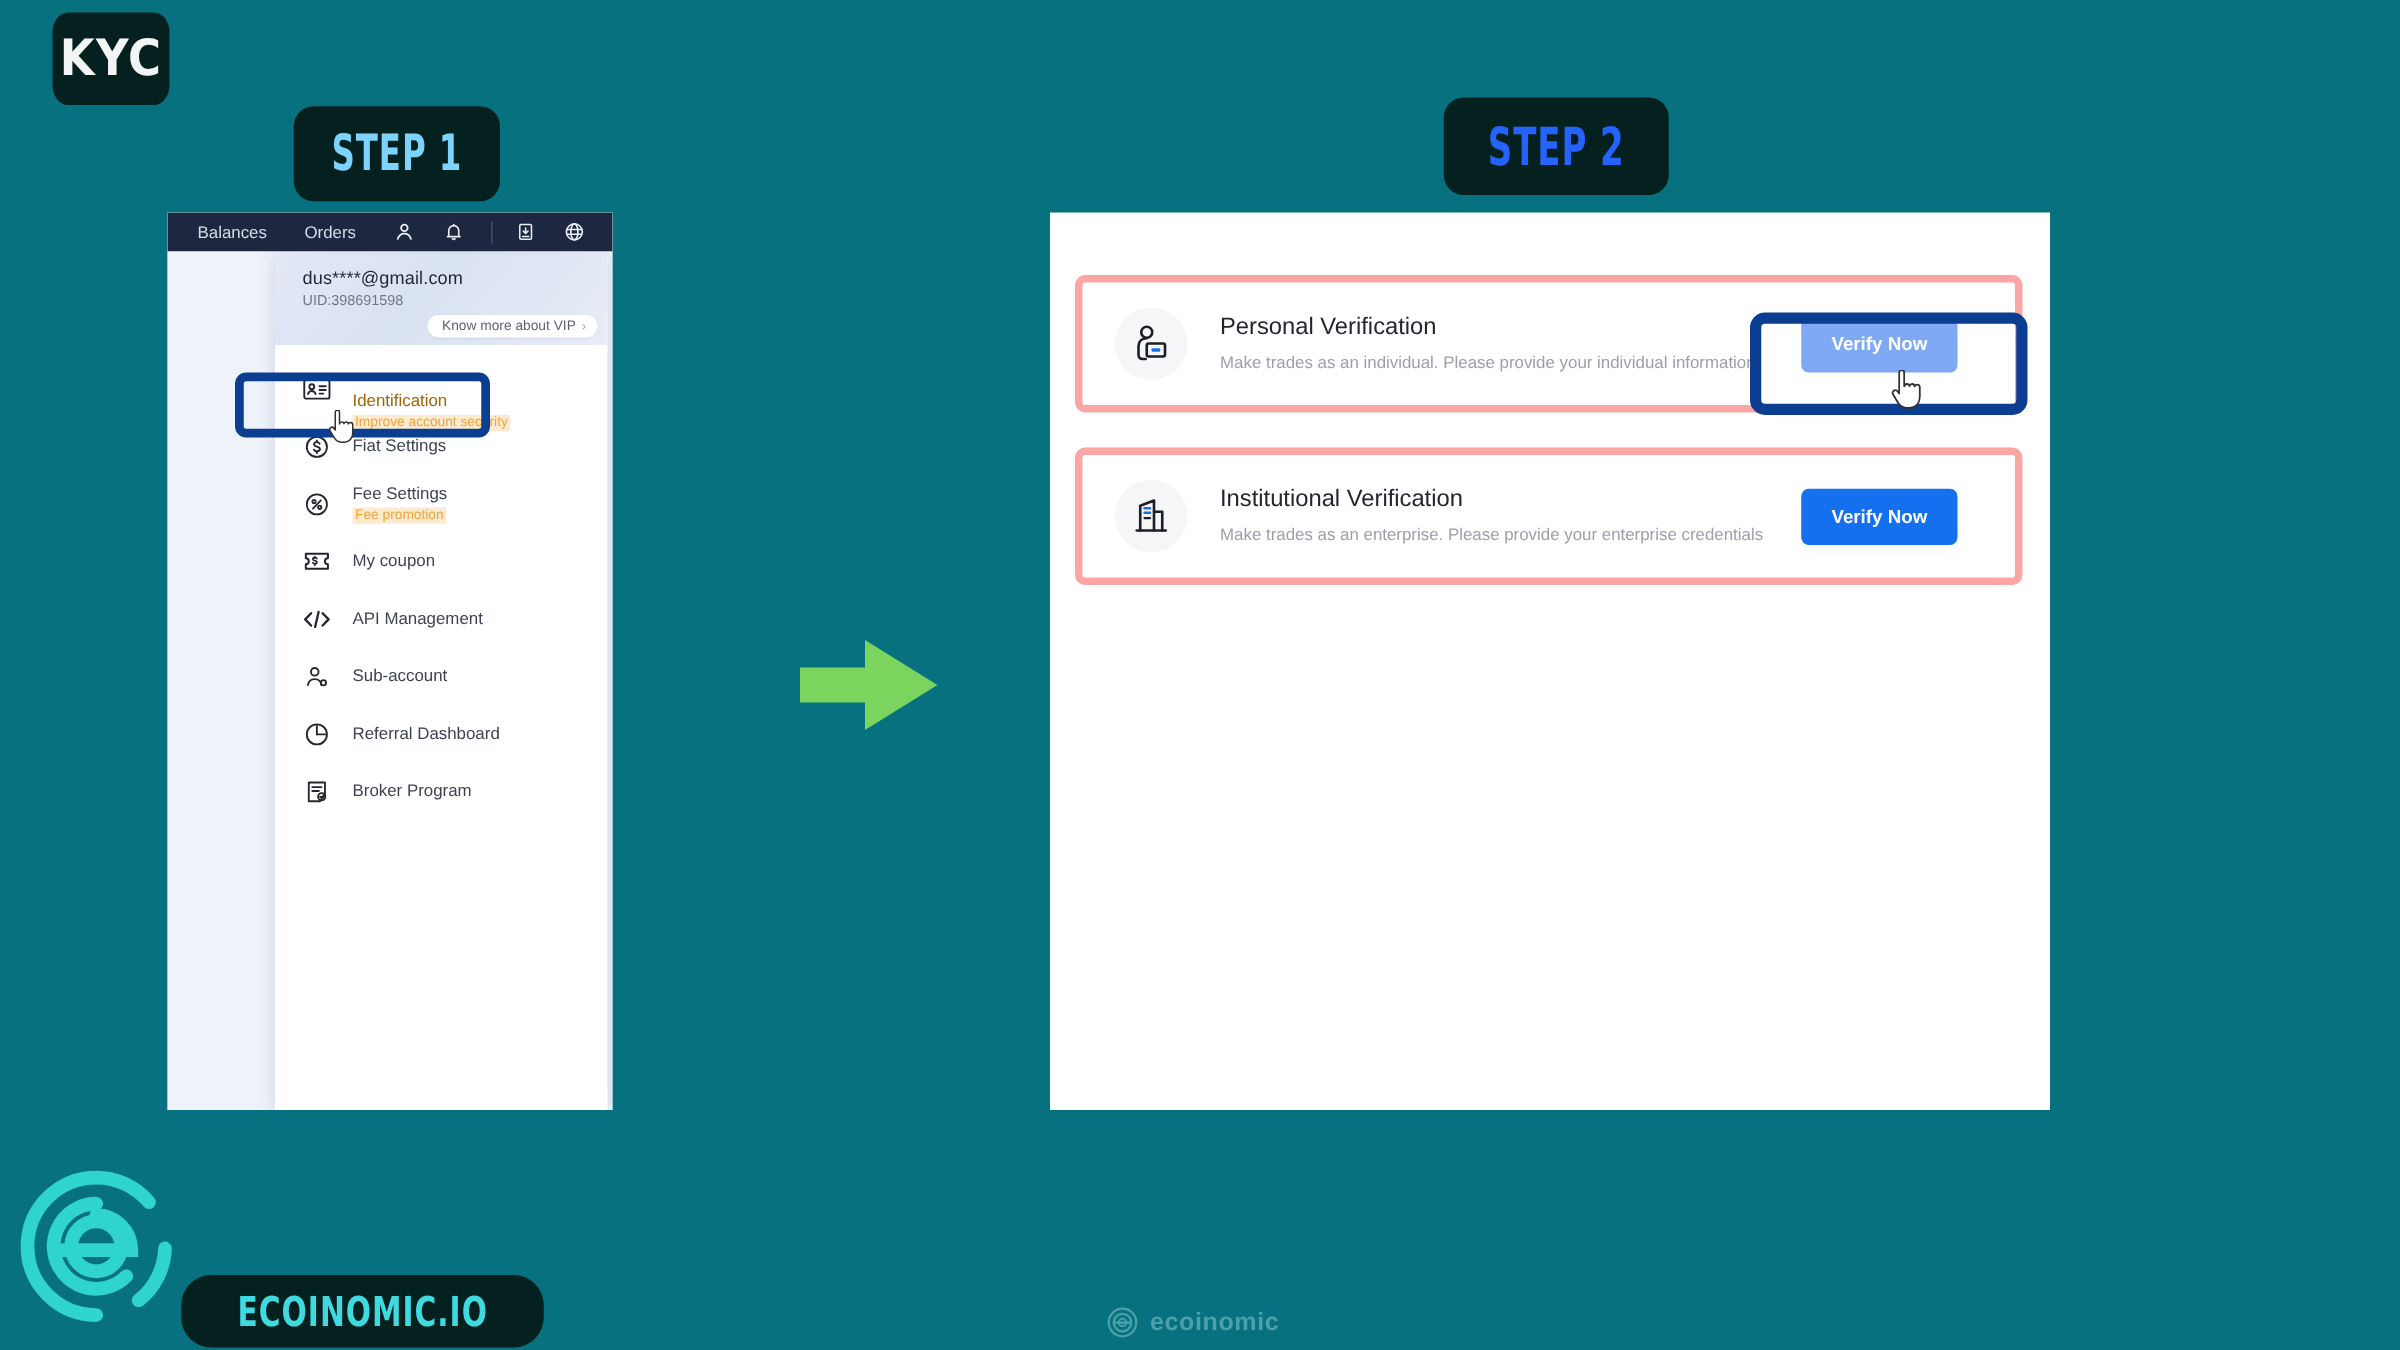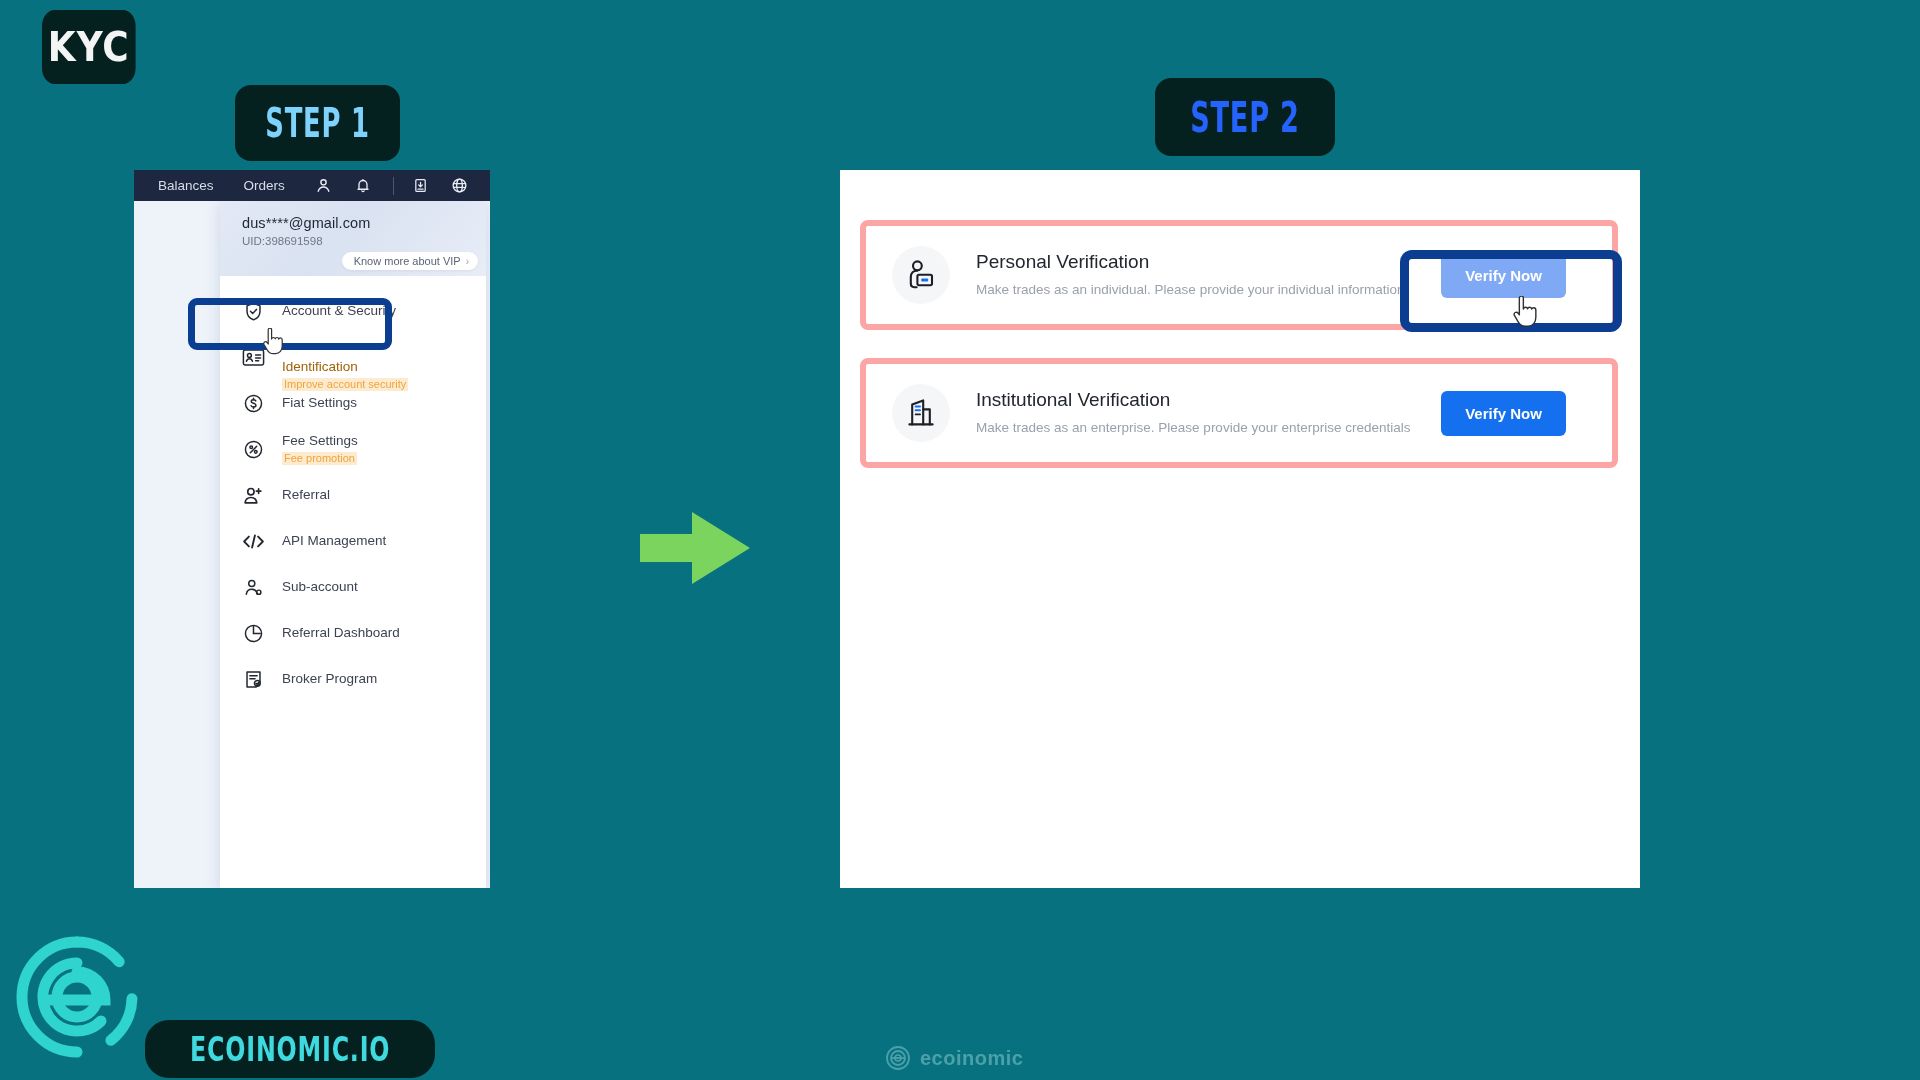--- a/index.html
+++ b/index.html
@@ -317,31 +317,20 @@
         <div id="dd-email">dus****@gmail.com</div>
         <div id="dd-uid">UID:398691598</div>
         <div id="vip-chip">
           <span>Know more about VIP</span>
           <span class="chev">›</span>
         </div>
       </div>
 
       <div id="dd-list">
 
-        <div class="menu-item">
-          <span class="mi-icon">
-            <svg width="21" height="21" viewBox="0 0 24 24" fill="none" stroke="#23272F" stroke-width="1.7" stroke-linecap="round" stroke-linejoin="round">
-              <path d="M12 2.6 4.6 5.6v6.2c0 4.6 3.1 8.3 7.4 9.6 4.3-1.3 7.4-5 7.4-9.6V5.6z"></path>
-              <path d="M8.6 11.8l2.4 2.4 4.4-4.6"></path>
-            </svg>
-          </span>
-          <span class="mi-text">
-            <span class="mi-label">Account &amp; Security</span>
-          </span>
-        </div>
 
         <div class="menu-item active">
           <span class="mi-icon">
             <svg width="23" height="21" viewBox="0 0 26 22" fill="none" stroke="#23272F" stroke-width="1.7" stroke-linecap="round" stroke-linejoin="round">
               <rect x="1.6" y="2.6" width="22.8" height="16.8" rx="1.8"></rect>
               <circle cx="8.4" cy="8.6" r="2.2"></circle>
               <path d="M5 15.2c.6-1.8 1.9-2.7 3.4-2.7s2.8.9 3.4 2.7"></path>
               <path d="M15.4 8.2h5.6M15.4 11.6h5.6M15.4 14.8h3.4"></path>
             </svg>
           </span>
@@ -372,33 +361,33 @@
               <circle cx="14.6" cy="14.7" r="1.5"></circle>
               <path d="M15.6 8.4 8.4 15.8"></path>
             </svg>
           </span>
           <span class="mi-text">
             <span class="mi-label">Fee Settings</span>
             <span class="mi-sub hl">Fee promotion</span>
           </span>
         </div>
 
-
-        <div class="menu-item">
-          <span class="mi-icon">
-            <svg width="22" height="21" viewBox="0 0 24 24" fill="none" stroke="#23272F" stroke-width="1.9" stroke-linecap="round" stroke-linejoin="round">
-              <circle cx="9.6" cy="7.6" r="3.6"></circle>
-              <path d="M2.9 20.4c.5-3.9 3.3-6.1 6.7-6.1s6.2 2.2 6.7 6.1z"></path>
-              <path d="M18.4 4.4v5.2M15.8 7h5.2"></path>
-            </svg>
-          </span>
-          <span class="mi-text">
-            <span class="mi-label">Referral</span>
-          </span>
-        </div>
+        <div class="menu-item">
+          <span class="mi-icon">
+            <svg width="23" height="18" viewBox="0 0 26 20" fill="none" stroke="#23272F" stroke-width="1.8" stroke-linecap="round" stroke-linejoin="round">
+              <path d="M3 3.2h20v4.1a2.7 2.7 0 0 0 0 5.4v4.1H3v-4.1a2.7 2.7 0 0 0 0-5.4z"></path>
+              <path d="M13 7.6c-.4-.6-1.1-.9-1.9-.9-1 0-1.8.5-1.8 1.3 0 .8.7 1.1 1.8 1.4 1.2.3 2 .6 2 1.5s-.8 1.4-1.9 1.4c-.8 0-1.5-.3-1.9-1" stroke-width="1.5"></path>
+              <path d="M11.1 5.7v1.1M11.1 12.6v1.1" stroke-width="1.5"></path>
+            </svg>
+          </span>
+          <span class="mi-text">
+            <span class="mi-label">My coupon</span>
+          </span>
+        </div>
+
 
         <div class="menu-item">
           <span class="mi-icon">
             <svg width="23" height="19" viewBox="0 0 26 20" fill="none" stroke="#23272F" stroke-width="2.1" stroke-linecap="round" stroke-linejoin="round">
               <path d="M7.8 4.4 2.4 10l5.4 5.6"></path>
               <path d="M18.2 4.4 23.6 10l-5.4 5.6"></path>
               <path d="M14.6 3.2 11.4 16.8"></path>
             </svg>
           </span>
           <span class="mi-text">

